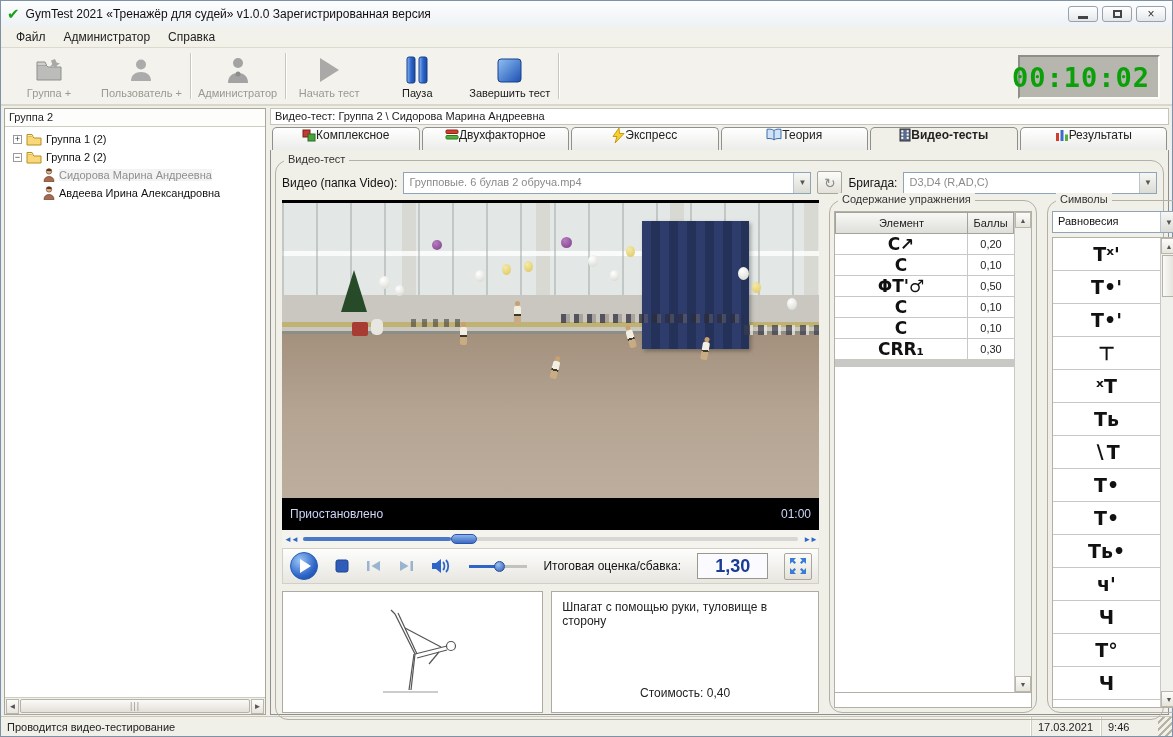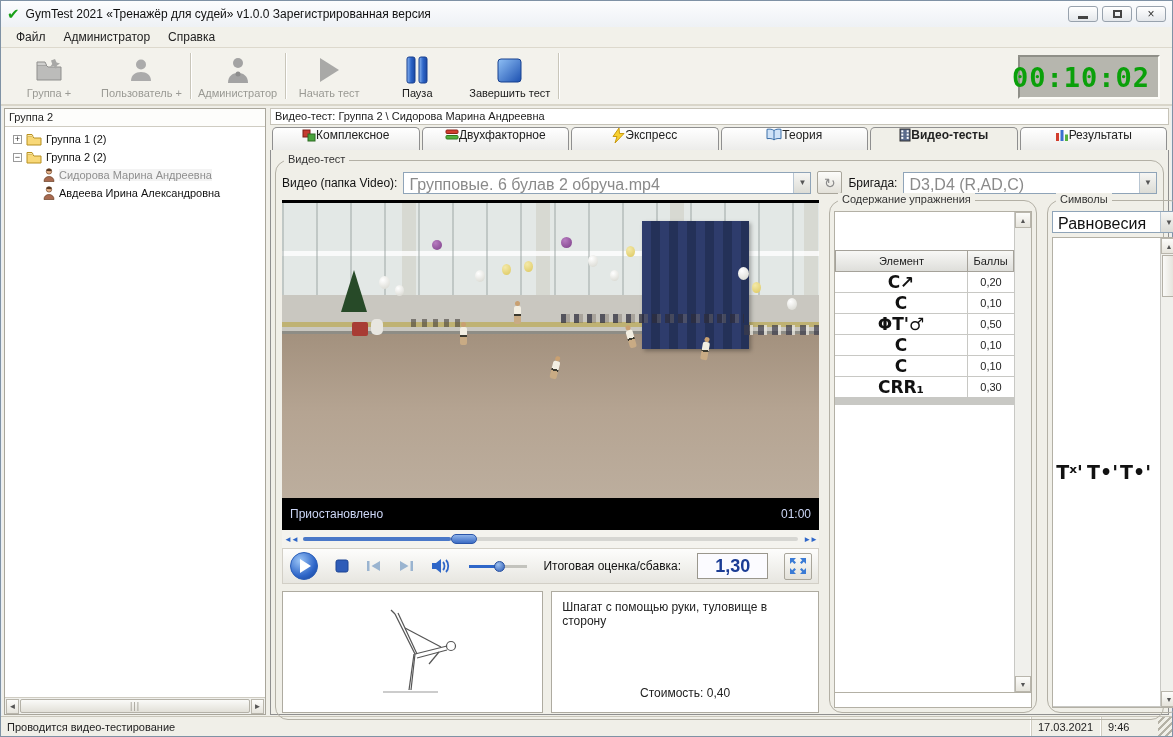--- a/index.html
+++ b/index.html
@@ -49,21 +49,21 @@
   .tab.active{background:#f0efe8;font-weight:bold;box-shadow:0 2px 0 #f0efe8;}
   .tabcontent{flex:1 1 auto;border:1px solid #8f8f8f;border-top:none;background:#f0efe8;min-height:0;padding:2px;}
   
   .groupbox{position:relative;border:1px solid #b3b0a5;border-radius:13px;}
   .gb-label{position:absolute;top:-8px;left:8px;background:#f0efe8;font-size:11px;color:#333;padding:0 4px;white-space:nowrap;}
   .vt-box{height:100%;margin:8px 2px 2px 2px;padding:10px 6px 6px 6px;display:flex;flex-direction:column;}
   
   .toprow{display:flex;align-items:center;gap:6px;flex:0 0 auto;padding:0 0 6px 0;}
   .lbl{font-size:12px;color:#111;white-space:nowrap;}
   .combo{height:22px;border:1px solid #8fa4b8;background:#fff;display:flex;align-items:stretch;}
-  .combo .ctext{flex:1 1 auto;font-size:16px;color:#8a8a8a;padding:3px 5px;white-space:nowrap;overflow:hidden;}
+  .combo .ctext{flex:1 1 auto;font-size:11px;color:#8a8a8a;padding:3px 5px;white-space:nowrap;overflow:hidden;}
   .combo .cbtn{width:17px;border-left:1px solid #b9c6d2;background:linear-gradient(#f6f6f4,#dcdcd6);display:flex;align-items:center;justify-content:center;font-size:8px;color:#555;}
   .videocombo{width:408px;}
   .brigadecombo{flex:1 1 auto;}
   .sqbtn{width:25px;height:23px;border:1px solid #a9a69b;border-radius:2px;background:linear-gradient(#fcfcfa,#e3e1d9);display:flex;align-items:center;justify-content:center;font-size:14px;color:#8a8a8a;}
   
   .vt-body{flex:1 1 auto;display:flex;gap:10px;min-height:0;}
   .videocol{width:537px;flex:0 0 auto;display:flex;flex-direction:column;}
   
   .video{height:330px;background:#000;position:relative;flex:0 0 auto;padding-top:3px;}
   .scene{position:absolute;left:0;right:0;top:3px;bottom:22px;overflow:hidden;background:#b3a290;}
@@ -105,39 +105,39 @@
   .bottomrow{display:flex;gap:8px;margin-top:7px;flex:1 1 auto;min-height:0;}
   .figurepanel{width:268px;background:#fff;border:1px solid #aeaba0;display:flex;align-items:center;justify-content:center;}
   .descpanel{flex:1 1 auto;background:#fff;border:1px solid #aeaba0;display:flex;flex-direction:column;padding:8px 10px;}
   .descname{font-size:12px;color:#222;}
   .desccost{margin-top:auto;text-align:center;font-size:12px;color:#222;padding-bottom:4px;}
   
   .excol{width:208px;flex:0 0 auto;}
   .ex-box{height:100%;padding:10px 4px 4px 4px;display:flex;flex-direction:column;}
   .exwrap{flex:1 1 auto;display:flex;border:1px solid #b3b0a5;background:#fff;min-height:0;}
   .exmain{flex:1 1 auto;display:flex;flex-direction:column;overflow:hidden;}
-  .exhead{display:flex;flex:0 0 22px;margin-top:38px;}
+  .exhead{display:flex;flex:0 0 22px;}
   .exhead span{border:1px solid #a5a29a;border-left:none;background:linear-gradient(#f8f8f6,#dededa);font-size:11px;display:flex;align-items:center;justify-content:center;color:#222;}
   .exhead .hc1{flex:1 1 auto;border-left:1px solid #a5a29a;}
   .exhead .hc2{width:46px;}
   .exrow{display:flex;flex:0 0 33px;border-bottom:1px solid #c8c8c4;}
   .exrow .c1{flex:1 1 auto;display:flex;align-items:center;justify-content:center;font-size:17px;font-weight:bold;color:#111;border-right:1px solid #c8c8c4;font-family:"DejaVu Sans",sans-serif;}
   .exrow .c2{width:46px;display:flex;align-items:center;justify-content:center;font-size:11px;color:#222;}
   .vscroll{width:17px;flex:0 0 auto;background:#f0f0ec;border-left:1px solid #c8c8c4;display:flex;flex-direction:column;}
   .sarrow{height:16px;border:1px solid #b9b6ac;background:linear-gradient(#fcfcfa,#e6e4dc);font-size:7px;color:#555;display:flex;align-items:center;justify-content:center;flex:0 0 auto;}
   .vthumb{height:42px;margin:1px;border:1px solid #b4b1a7;background:linear-gradient(90deg,#fafaf8,#e2e0d8);flex:0 0 auto;}
   .sspacer{flex:1 1 auto;}
   .exfooter{flex:0 0 15px;border:1px solid #b3b0a5;border-top:none;background:#fff;}
   
   .symcol{width:136px;flex:0 0 auto;}
   .sym-box{height:100%;padding:10px 4px 4px 4px;display:flex;flex-direction:column;}
   .symcombo{margin-bottom:4px;flex:0 0 auto;}
   .symcombo .ctext{color:#111;}
   .symwrap{flex:1 1 auto;display:flex;border:1px solid #b3b0a5;background:#fff;min-height:0;overflow:hidden;}
-  .symlist{flex:1 1 auto;display:flex;flex-direction:row;overflow:hidden;}
+  .symlist{flex:1 1 auto;display:flex;flex-direction:column;overflow:hidden;}
   .symcell{flex:0 0 33px;border-bottom:1px solid #c8c8c4;display:flex;align-items:center;justify-content:center;font-size:19px;font-weight:bold;color:#111;font-family:"DejaVu Sans",sans-serif;}
   
   .statusbar{height:20px;border-top:1px solid #c9c6ba;background:#f0efe8;display:flex;align-items:stretch;font-size:11px;color:#222;flex:0 0 auto;}
   .sb-status{flex:1 1 auto;display:flex;align-items:center;padding:0 6px;border-right:1px solid #cfccc0;box-shadow:inset -1px 0 0 #fff;}
   .sb-date{width:70px;display:flex;align-items:center;padding:0 6px;border-right:1px solid #cfccc0;box-shadow:inset -1px 0 0 #fff;}
   .sb-time{width:56px;display:flex;align-items:center;padding:0 6px;}
   .sb-grip{width:14px;background:repeating-linear-gradient(135deg,transparent 0 3px,#b5b2a6 3px 5px);}
 </style>
 </head>
 <body>

